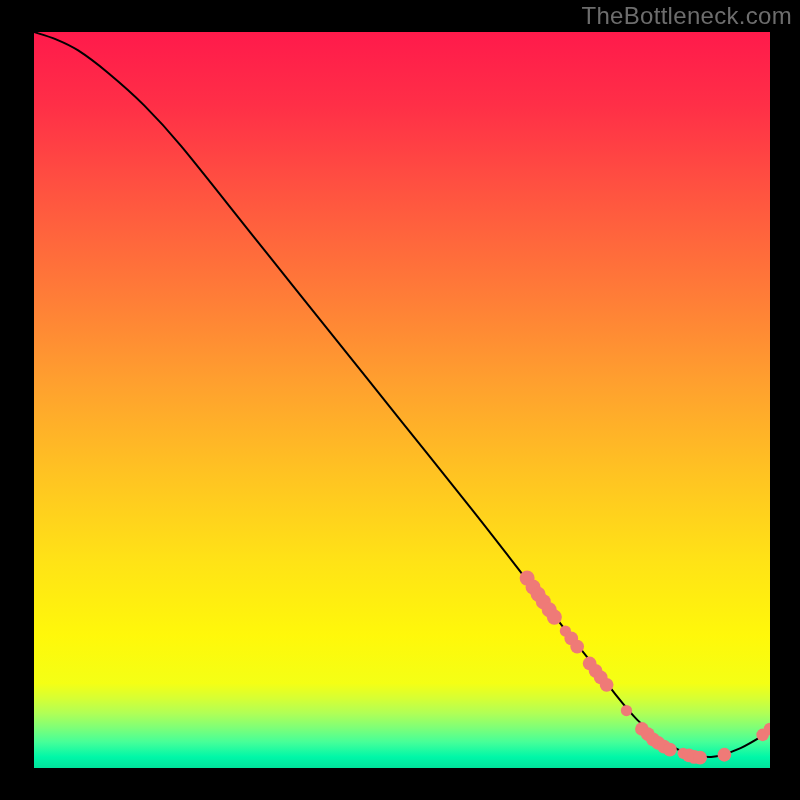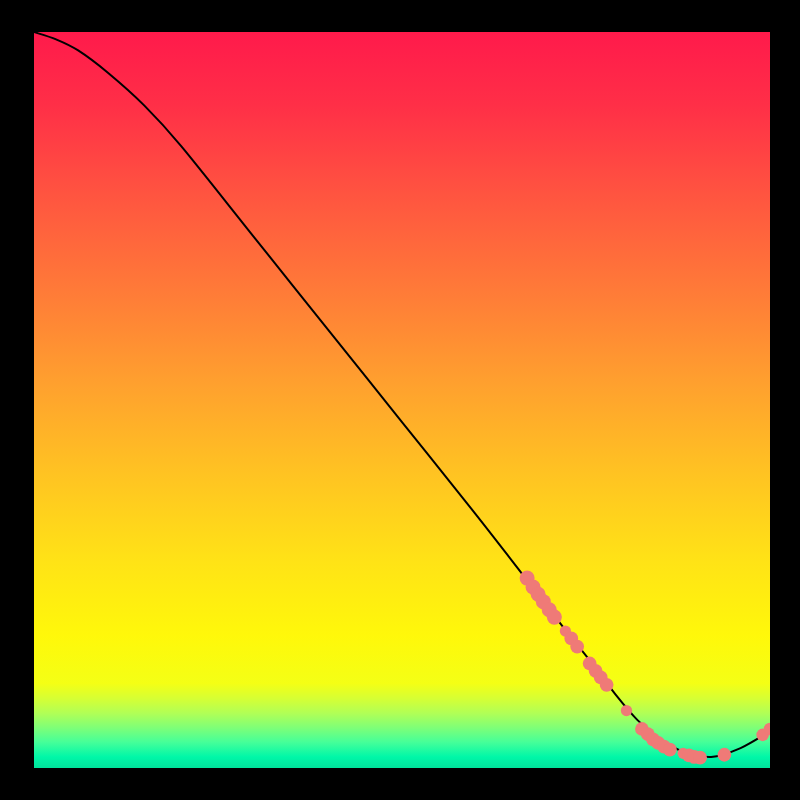--- a/index.html
+++ b/index.html
@@ -36,20 +36,21 @@
     background: #000;
   }
   svg {
     display: block;
   }
 </style>
 </head>
 <body>
 
 <div class="frame">
+  <div class="watermark">TheBottleneck.com</div>
 
   <div class="plot-wrap">
     <svg id="plot-svg" width="736" height="736" viewBox="0 0 736 736">
       <defs>
         <linearGradient id="bg-grad" x1="0" y1="0" x2="0" y2="1">
             <stop offset="0.00%" stop-color="#ff1a4b"></stop>
             <stop offset="10.00%" stop-color="#ff2f47"></stop>
             <stop offset="22.00%" stop-color="#ff5440"></stop>
             <stop offset="35.00%" stop-color="#ff7a38"></stop>
             <stop offset="48.00%" stop-color="#ffa12e"></stop>

